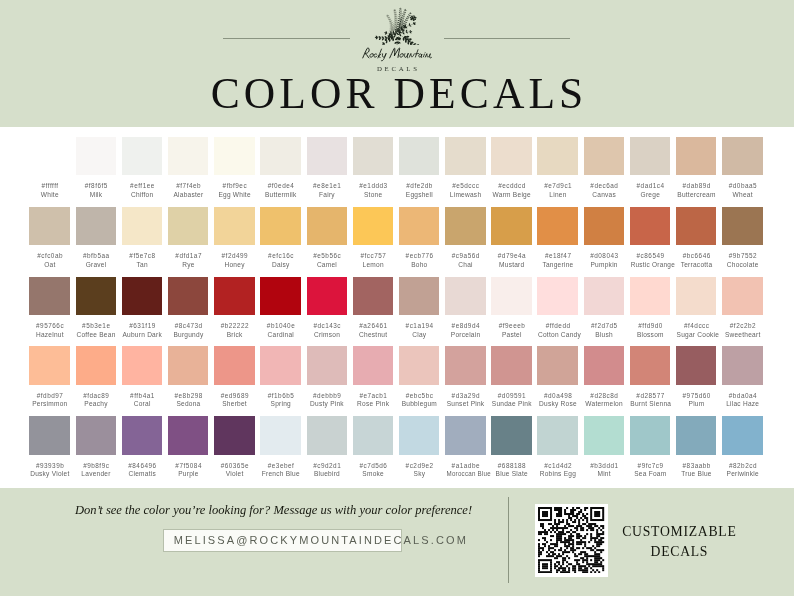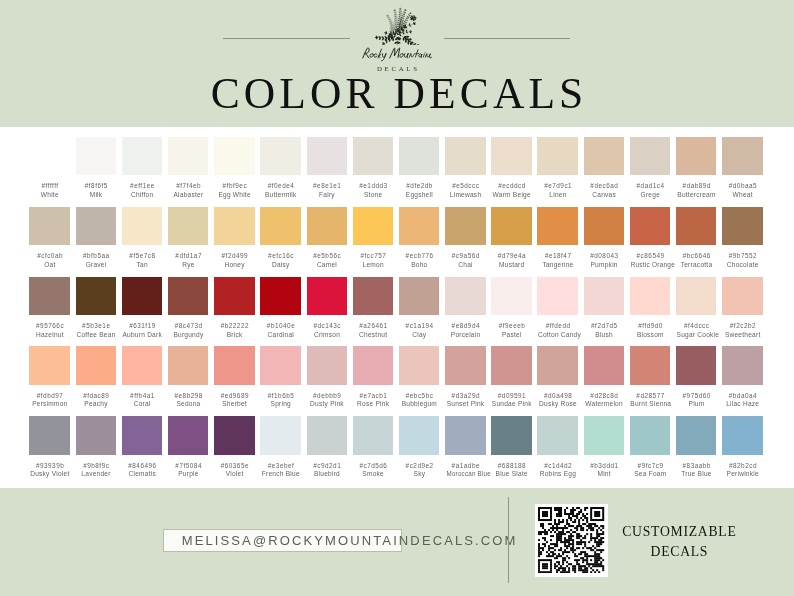--- a/index.html
+++ b/index.html
@@ -82,23 +82,23 @@
     font-family:"Liberation Serif",serif;font-style:italic;
     font-size:12.55px;color:#16180f;letter-spacing:0px;white-space:nowrap;
     line-height:14px;
   }
   .email-box{
     position:absolute;left:162.6px;top:40.8px;
     width:239.6px;height:23px;box-sizing:border-box;
     background:#fafbf7;border:1px solid #b6bfab;
   }
   .email-text{
-    position:absolute;left:16px;top:6.3px;width:239.6px;text-align:center;
+    position:absolute;left:8px;top:6.3px;width:239.6px;text-align:center;
     font-family:"Liberation Sans",sans-serif;
-    font-size:13px;letter-spacing:2.12px;color:#5a5f54;text-indent:2.12px;
+    font-size:11px;letter-spacing:2.12px;color:#5a5f54;text-indent:2.12px;
     line-height:9px;
   }
   .disclaimer{
     position:absolute;left:68px;top:71.5px;width:416px;
     font-family:"Liberation Serif",serif;font-style:italic;
     font-size:7.81px;line-height:12.3px;color:#2e332a;text-align:center;
   }
   .divider{
     position:absolute;left:508px;top:9px;width:1px;height:86px;background:#8b9581;
   }
@@ -805,20 +805,21 @@
         </div>
       <div class="cell" style="left:722.25px">
           <span class="chip" style="background: rgb(130, 178, 205);"></span>
           <span class="chip-hex"><span style="display: inline-block; white-space: nowrap; transform-origin: center center;">#82b2cd</span></span>
           <span class="chip-name"><span style="display: inline-block; white-space: nowrap; transform-origin: center center;">Periwinkle</span></span>
         </div>
     </div>
   </div>
   <div class="footer">
     <div class="promo"></div>
+    <div class="promo-line">Don’t see the color you’re looking for? Message us with your color preference!</div>
     <div class="email-box">
       <span class="email-text">MELISSA@ROCKYMOUNTAINDECALS.COM</span>
     </div>
     <div class="divider"></div>
     <div class="qr-wrap">
         <svg class="qr" width="66.2" height="66.2" viewBox="0 0 66.2 66.2">
           <g fill="#0a0a0a">
             <rect x="0.000" y="0.000" width="14.042" height="2.006"></rect>
             <rect x="16.048" y="0.000" width="8.024" height="2.006"></rect>
             <rect x="28.085" y="0.000" width="2.006" height="2.006"></rect>

